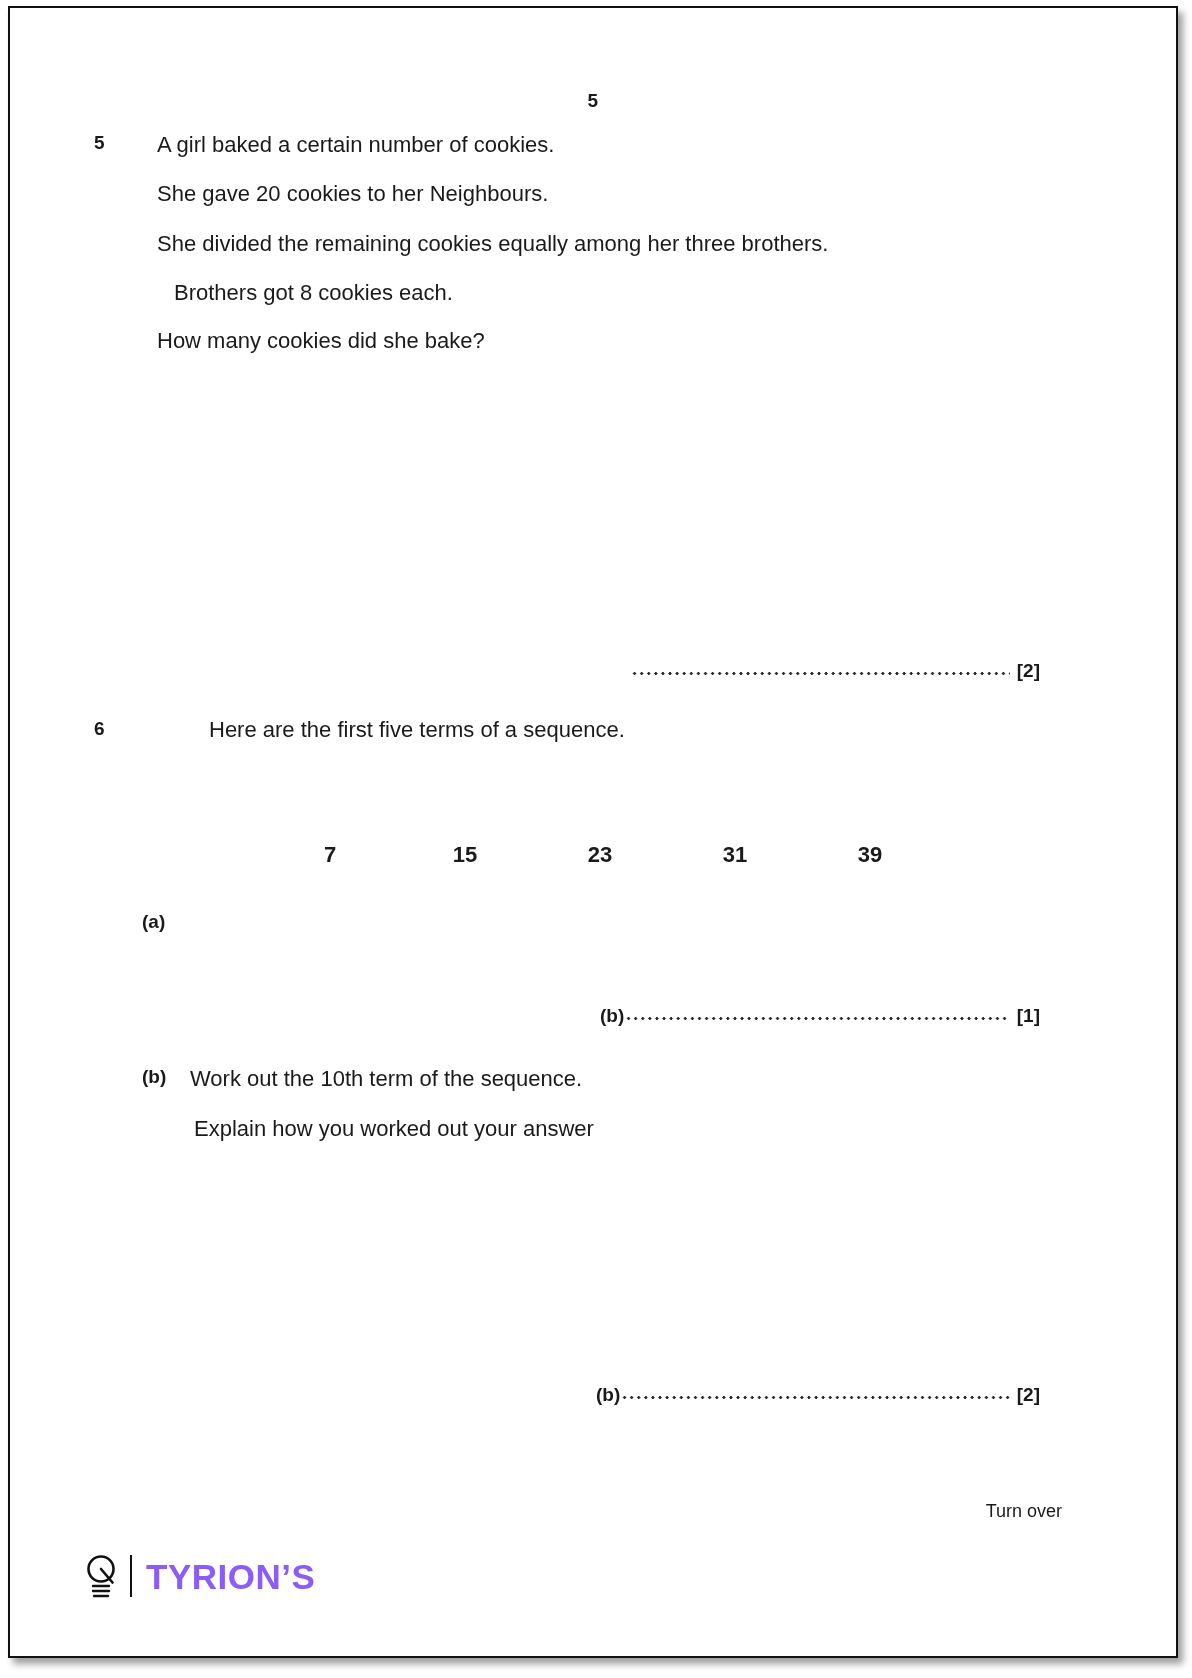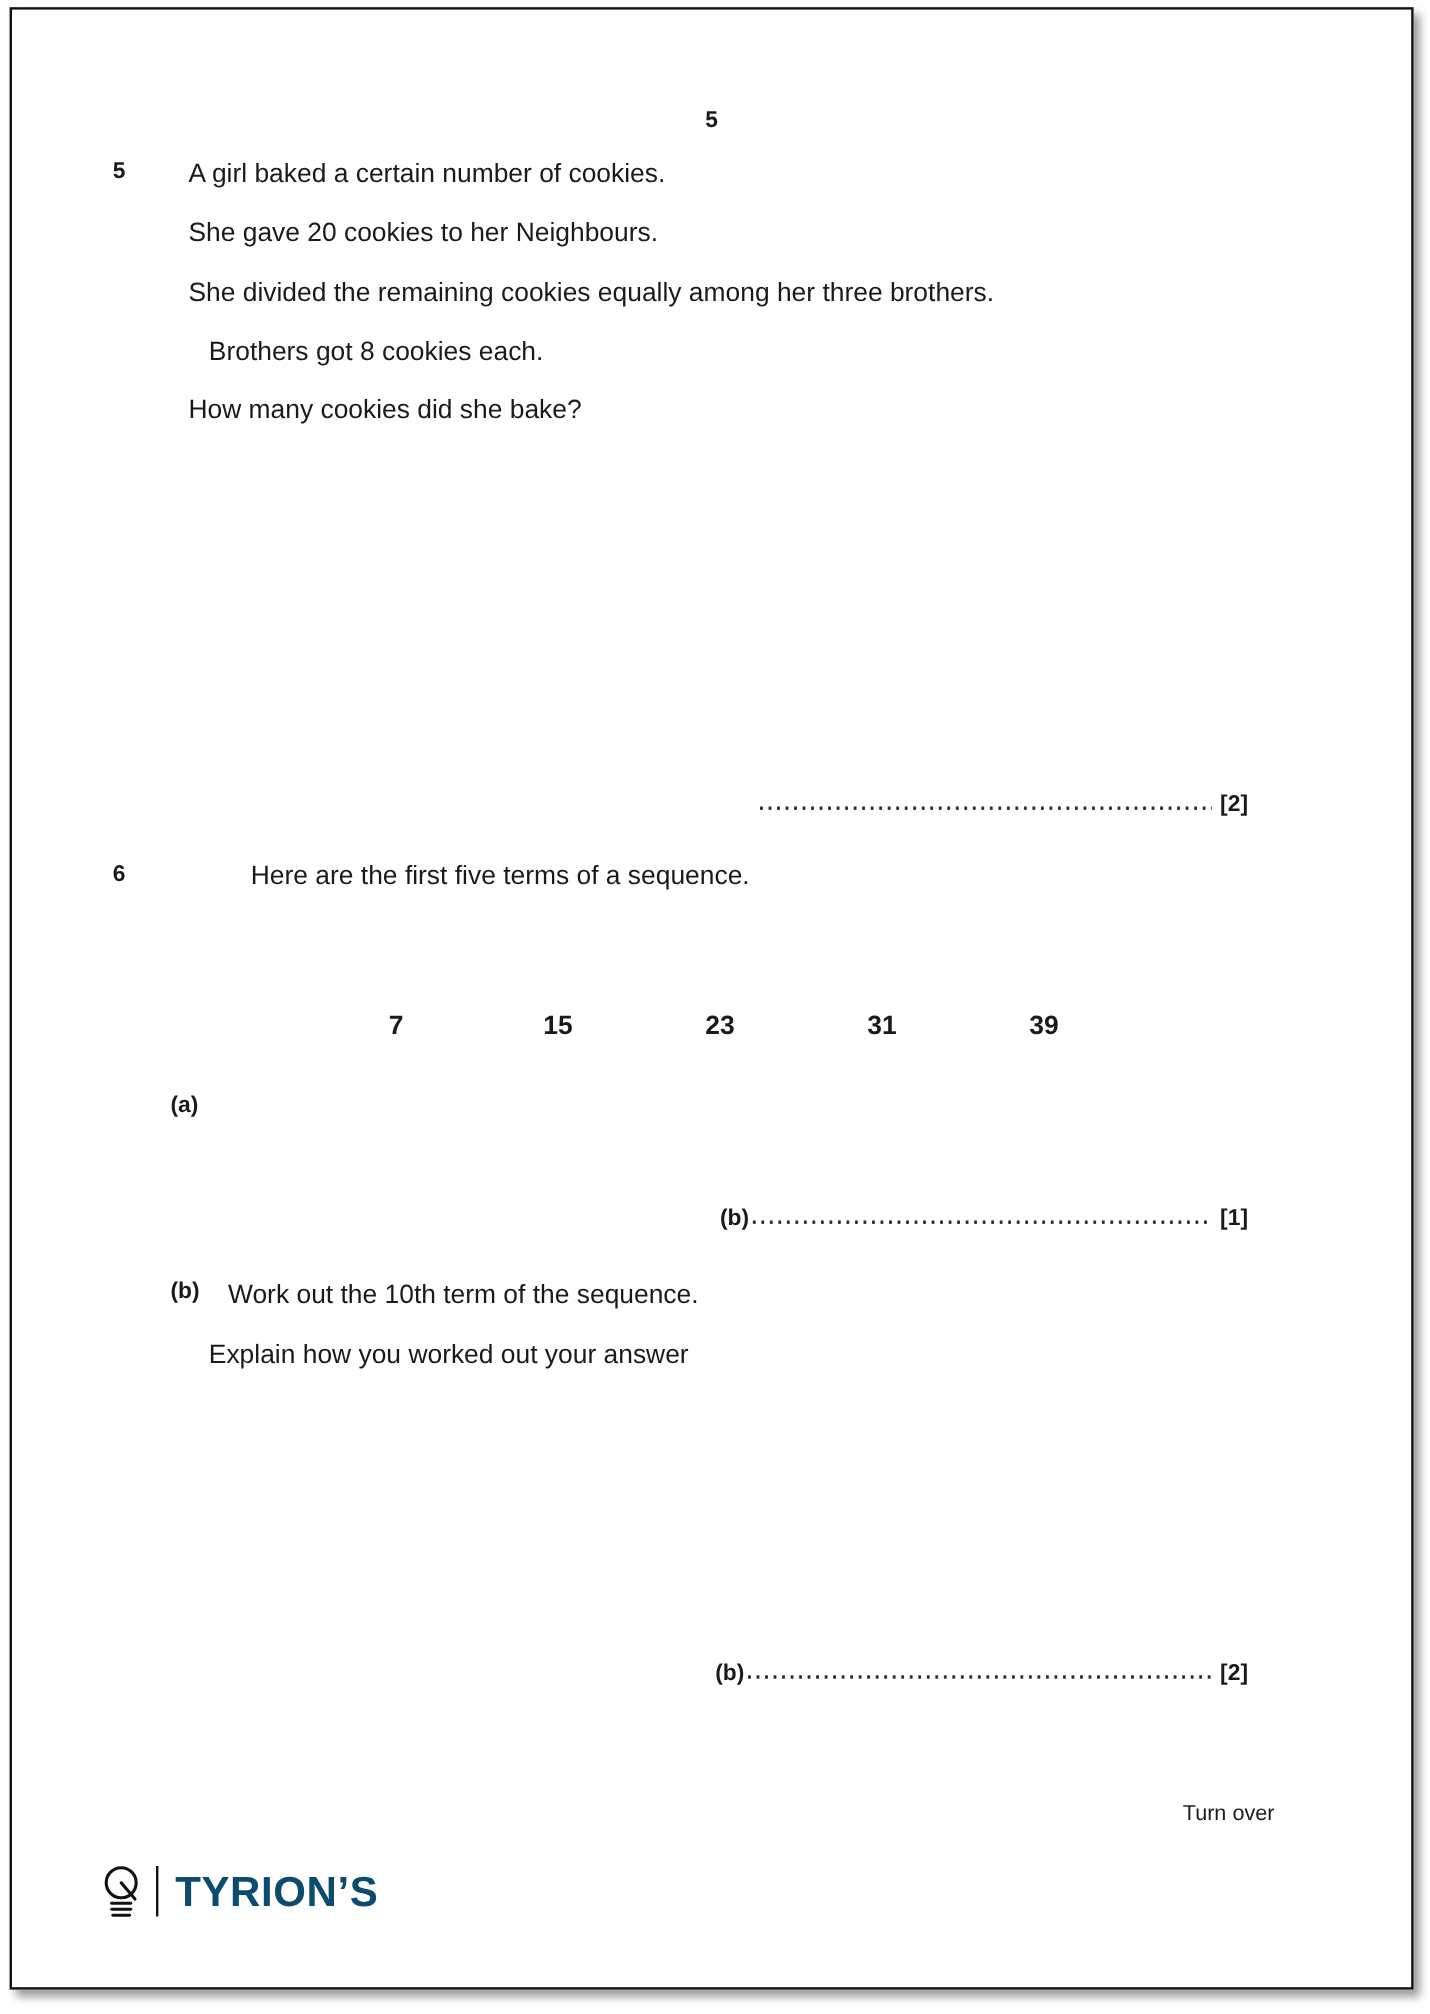--- a/index.html
+++ b/index.html
@@ -151,21 +151,21 @@
   .logo-divider {
     width: 2px;
     height: 42px;
     background: #111;
     margin: 0 14px 0 10px;
   }
   .logo-word {
     font-size: 35px;
     font-weight: bold;
     letter-spacing: 0.5px;
-    color: #0c4a6e;
+    color: #8b5cf6;
     line-height: 1;
   }
 </style>
 </head>
 <body>
 
 <div class="page">
   <div class="inner">
 
     <div class="page-number">5</div>
@@ -203,21 +203,21 @@
     <div class="partlabel" style="left:132px; top:903px;">(a)</div>
 
     <div class="answer-row" style="left:590px; top:997px; width:440px;">
       <span class="prefix">(b)</span>
       <span class="dotfill"></span>
       <span class="marks">[1]</span>
     </div>
 
     <div class="partlabel" style="left:132px; top:1058px;">(b)</div>
     <div class="qtext" style="left:180px; top:1057px;">Work out the 10th term of the sequence.</div>
-    <div class="qtext" style="left:164px; top:1107px;">Explain how you worked out your answer</div>
+    <div class="qtext" style="left:184px; top:1107px;">Explain how you worked out your answer</div>
 
     <div class="answer-row" style="left:586px; top:1376px; width:444px;">
       <span class="prefix">(b)</span>
       <span class="dotfill"></span>
       <span class="marks">[2]</span>
     </div>
 
     <div class="turn-over">Turn over</div>
 
     <div class="logo">

